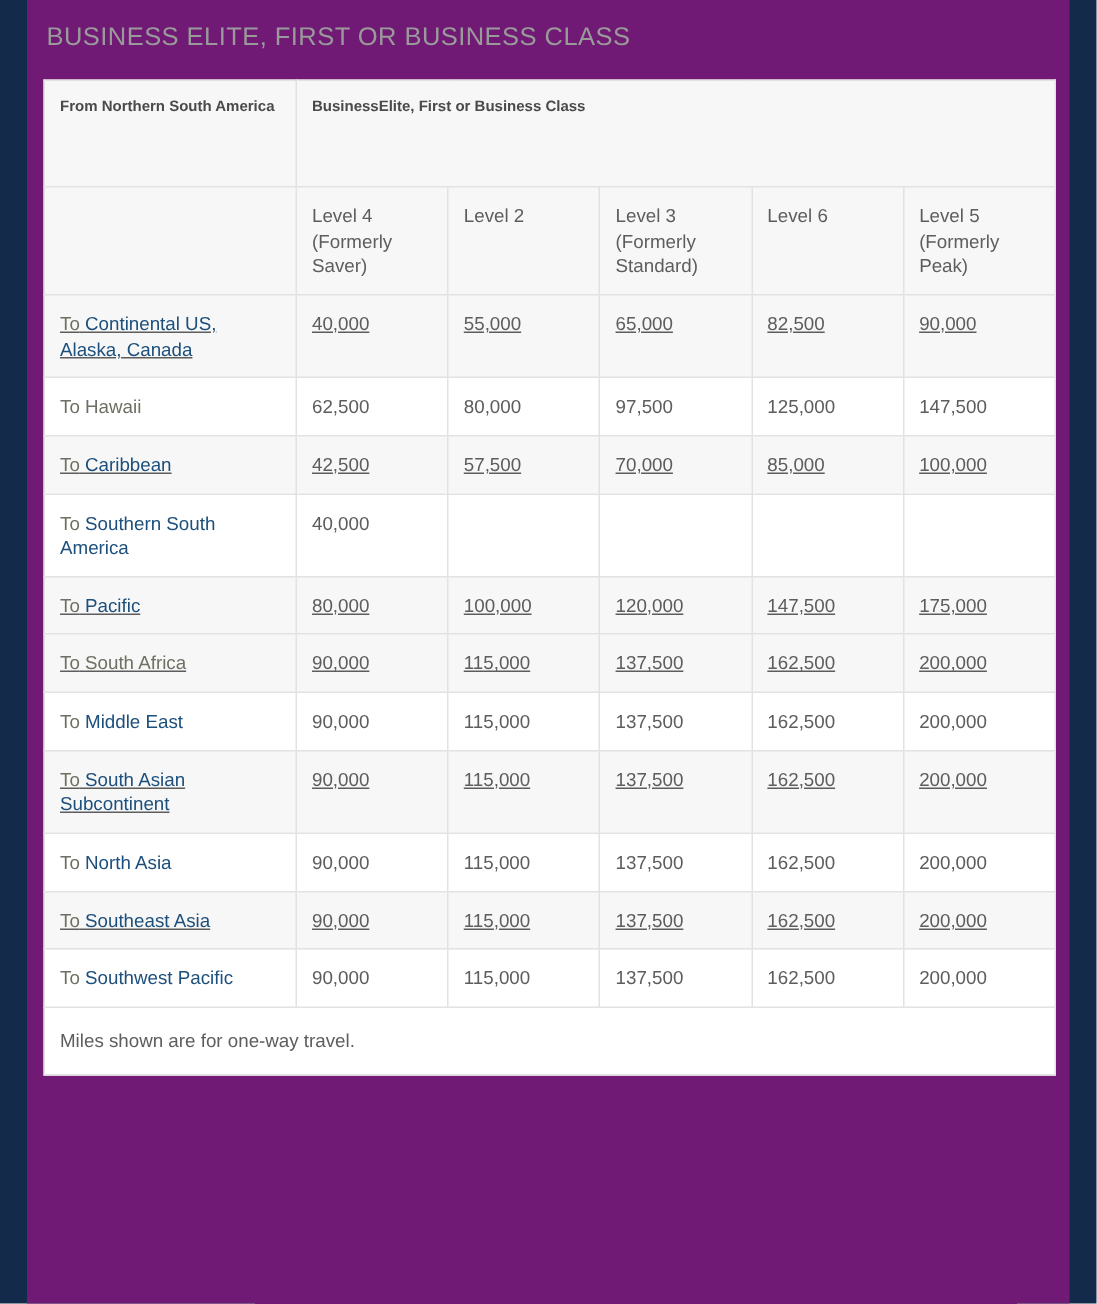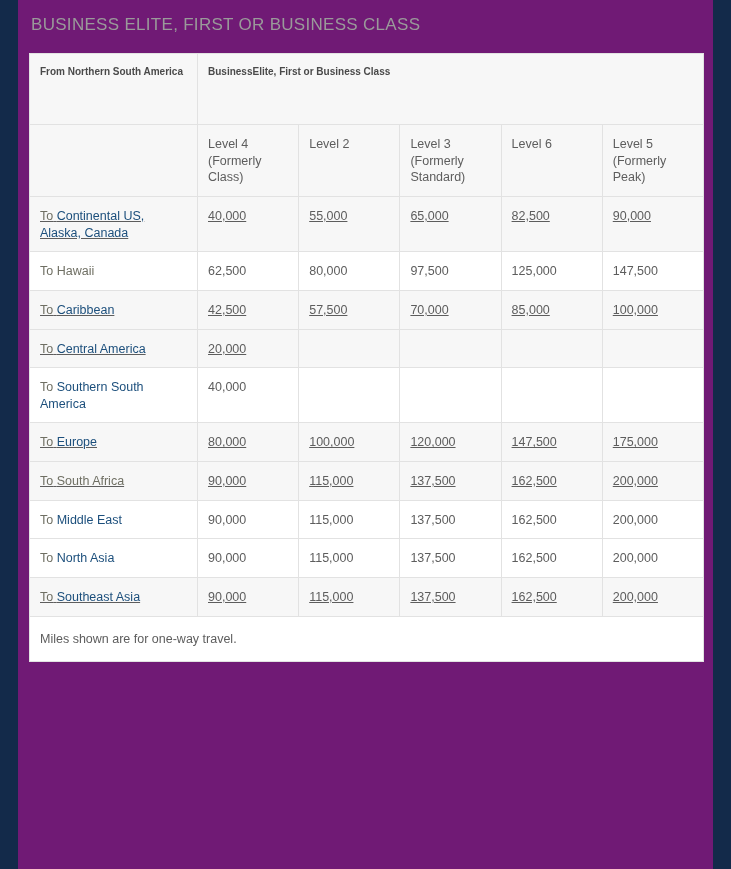--- a/index.html
+++ b/index.html
@@ -118,21 +118,21 @@
       <thead>
         <tr class="head-row-1">
           <th>From Northern South America</th>
           <th colspan="5">BusinessElite, First or Business Class</th>
         </tr>
         <tr class="head-row-2">
           <th></th>
           <th>
             <span class="lvl-line">Level 4</span>
             <span class="lvl-line">(Formerly</span>
-            <span class="lvl-line">Class)</span>
+            <span class="lvl-line">Saver)</span>
           </th>
           <th>
             <span class="lvl-line">Level 2</span>
           </th>
           <th>
             <span class="lvl-line">Level 3</span>
             <span class="lvl-line">(Formerly</span>
             <span class="lvl-line">Standard)</span>
           </th>
           <th>
@@ -163,38 +163,30 @@
             <td class="num">147,500</td>
           </tr>
           <tr class="data-row alt">
             <td><span class="region-prefix">To</span> <a class="region-link" href="#">Caribbean</a></td>
             <td class="num">42,500</td>
             <td class="num">57,500</td>
             <td class="num">70,000</td>
             <td class="num">85,000</td>
             <td class="num">100,000</td>
           </tr>
-          <tr class="data-row alt">
-            <td><span class="region-prefix">To</span> <a class="region-link" href="#">Central America</a></td>
-            <td class="num">20,000</td>
-            <td class="num"></td>
-            <td class="num"></td>
-            <td class="num"></td>
-            <td class="num"></td>
-          </tr>
           <tr class="data-row">
             <td><span class="region-prefix">To</span> <a class="region-link" href="#">Southern South America</a></td>
             <td class="num">40,000</td>
             <td class="num"></td>
             <td class="num"></td>
             <td class="num"></td>
             <td class="num"></td>
           </tr>
           <tr class="data-row alt">
-            <td><span class="region-prefix">To</span> <a class="region-link" href="#">Europe</a></td>
+            <td><span class="region-prefix">To</span> <a class="region-link" href="#">Pacific</a></td>
             <td class="num">80,000</td>
             <td class="num">100,000</td>
             <td class="num">120,000</td>
             <td class="num">147,500</td>
             <td class="num">175,000</td>
           </tr>
           <tr class="data-row alt">
             <td><span class="region-prefix">To</span> <span class="region-plain">South Africa</span></td>
             <td class="num">90,000</td>
             <td class="num">115,000</td>
@@ -203,30 +195,46 @@
             <td class="num">200,000</td>
           </tr>
           <tr class="data-row">
             <td><span class="region-prefix">To</span> <a class="region-link" href="#">Middle East</a></td>
             <td class="num">90,000</td>
             <td class="num">115,000</td>
             <td class="num">137,500</td>
             <td class="num">162,500</td>
             <td class="num">200,000</td>
           </tr>
+          <tr class="data-row alt">
+            <td><span class="region-prefix">To</span> <a class="region-link" href="#">South Asian Subcontinent</a></td>
+            <td class="num">90,000</td>
+            <td class="num">115,000</td>
+            <td class="num">137,500</td>
+            <td class="num">162,500</td>
+            <td class="num">200,000</td>
+          </tr>
           <tr class="data-row">
             <td><span class="region-prefix">To</span> <a class="region-link" href="#">North Asia</a></td>
             <td class="num">90,000</td>
             <td class="num">115,000</td>
             <td class="num">137,500</td>
             <td class="num">162,500</td>
             <td class="num">200,000</td>
           </tr>
           <tr class="data-row alt">
             <td><span class="region-prefix">To</span> <a class="region-link" href="#">Southeast Asia</a></td>
+            <td class="num">90,000</td>
+            <td class="num">115,000</td>
+            <td class="num">137,500</td>
+            <td class="num">162,500</td>
+            <td class="num">200,000</td>
+          </tr>
+          <tr class="data-row">
+            <td><span class="region-prefix">To</span> <a class="region-link" href="#">Southwest Pacific</a></td>
             <td class="num">90,000</td>
             <td class="num">115,000</td>
             <td class="num">137,500</td>
             <td class="num">162,500</td>
             <td class="num">200,000</td>
           </tr>
         </tbody>
       <tfoot>
         <tr class="note-row">
           <td colspan="6">Miles shown are for one-way travel.</td>

